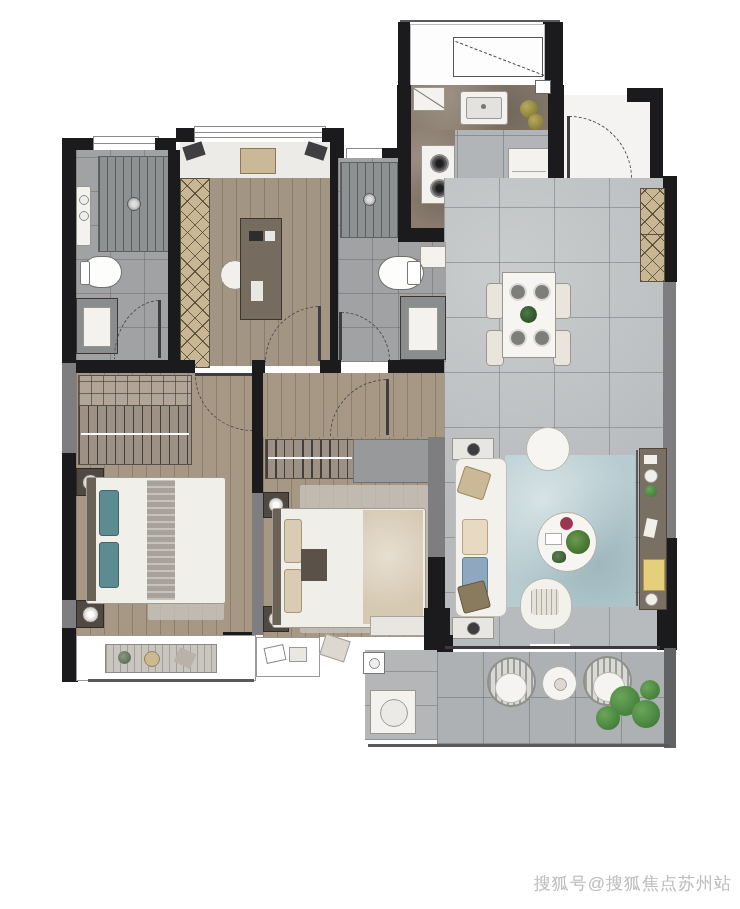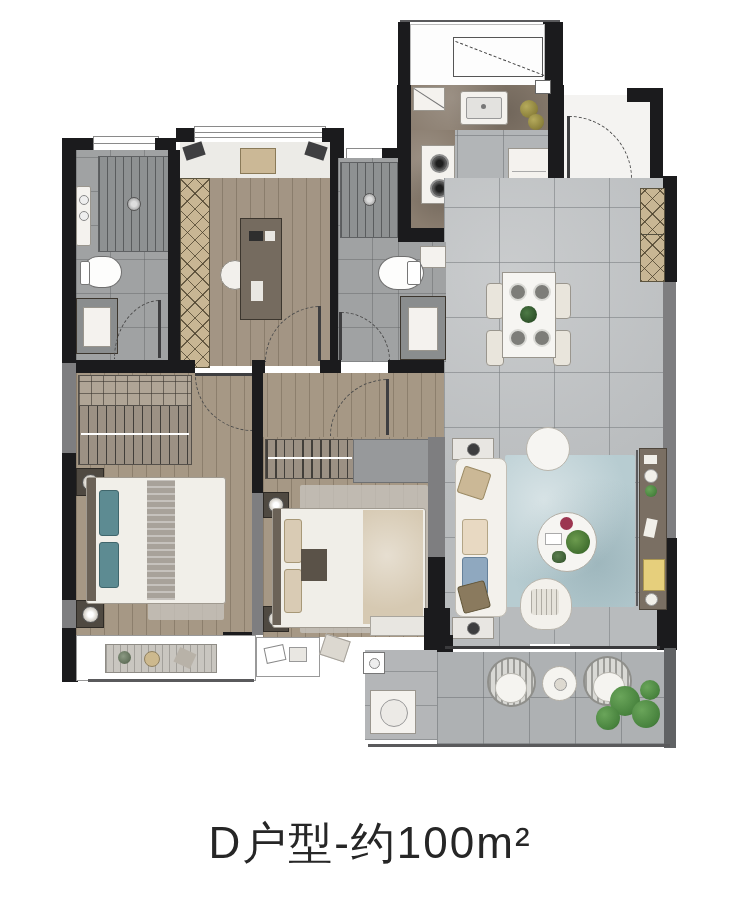--- a/index.html
+++ b/index.html
@@ -323,15 +323,15 @@
     <div class="rattan-seat" style="left:8px;top:14px;width:30px;height:28px;"></div>
   </div>
   <div class="circ" style="left:542px;top:666px;width:33px;height:33px;background:#f5f4f0;border:1.5px solid #b3afa6;">
     <div class="circ" style="left:11px;top:11px;width:11px;height:11px;background:#ddd9d0;border:1px solid #999;"></div>
   </div>
   <div class="plant" style="left:610px;top:686px;width:30px;height:30px;"></div>
   <div class="plant" style="left:632px;top:700px;width:28px;height:28px;"></div>
   <div class="plant" style="left:596px;top:706px;width:24px;height:24px;"></div>
   <div class="plant" style="left:640px;top:680px;width:20px;height:20px;"></div>
 
-  <div class="title">D户型-约100m²</div>
+  <div class="wm">搜狐号@搜狐焦点苏州站</div>
 
 </div>
 
 </body></html>

